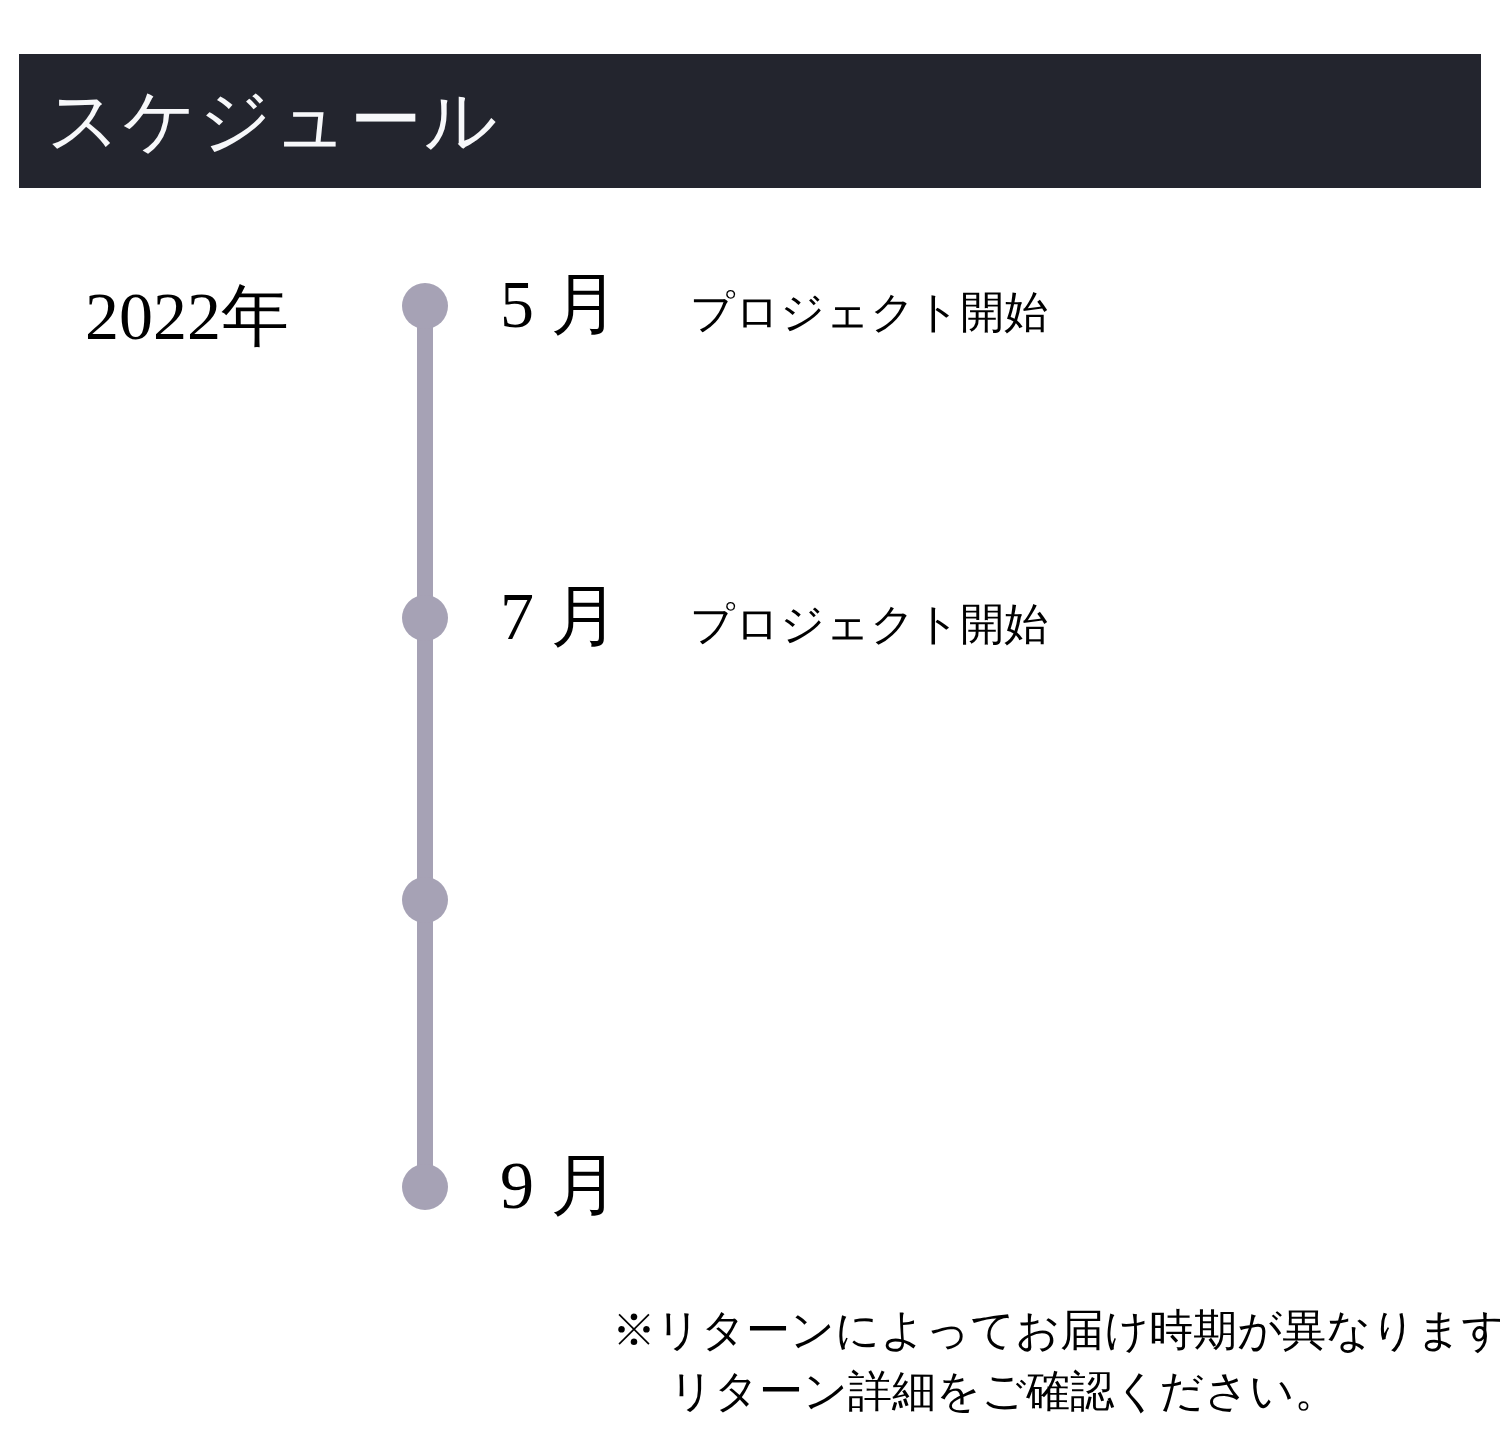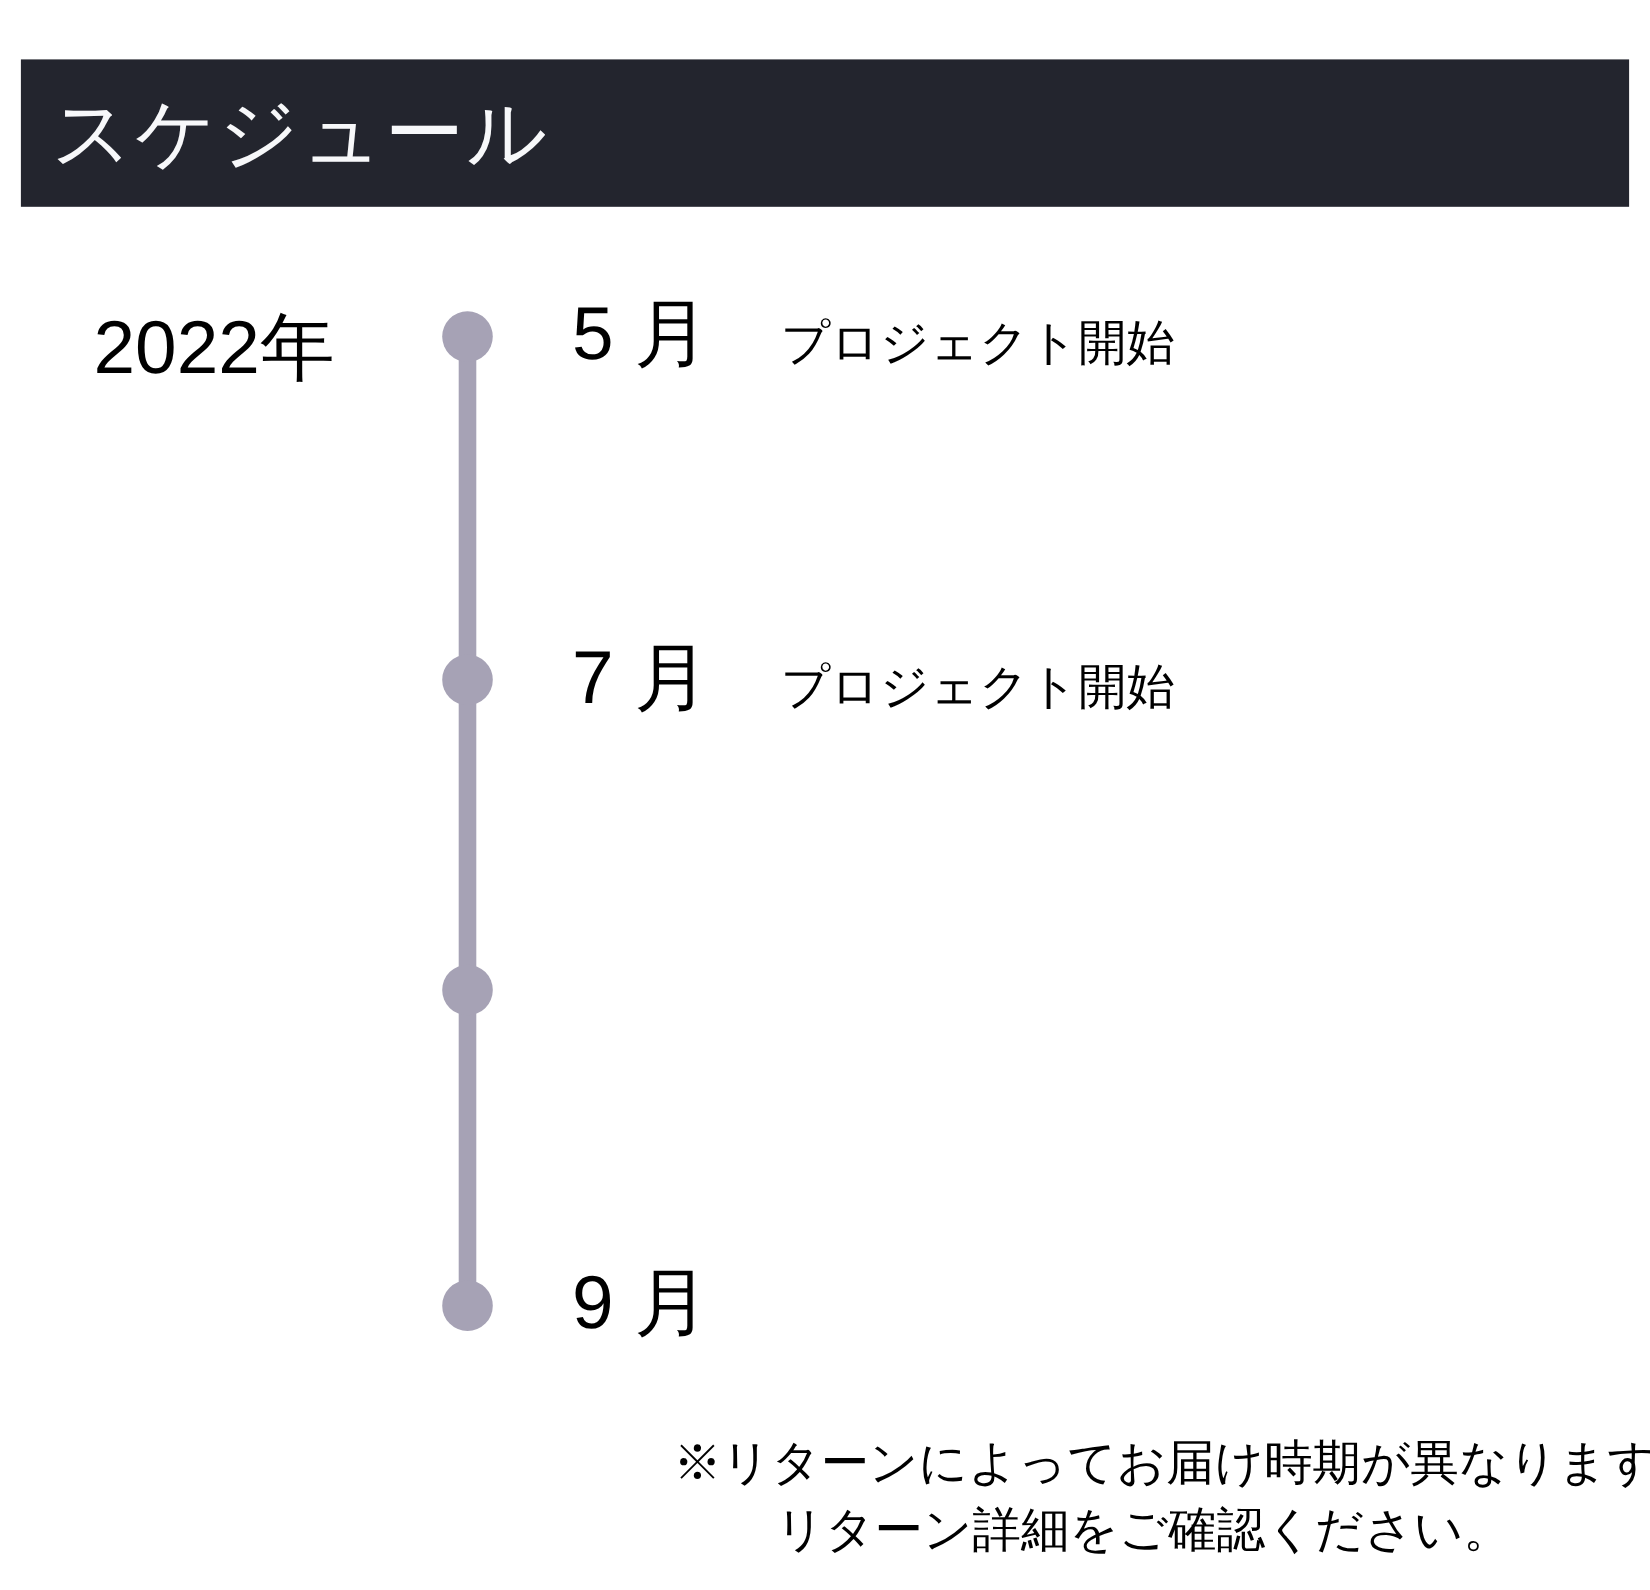--- a/index.html
+++ b/index.html
@@ -5,21 +5,21 @@
   html, body {
     margin: 0;
     padding: 0;
     background: #ffffff;
   }
   .canvas {
     position: relative;
     width: 1500px;
     height: 1445px;
     background: var(--background, #ffffff);
-    font-family: Liberation Sans, sans-serif;
+    font-family: Liberation Serif, serif;
     color: var(--body-text, #000000);
     overflow: hidden;
   }
   .header-bar {
     position: absolute;
     left: 19px;
     top: 54px;
     width: 1462px;
     height: 134px;
     background: var(--header-bg, #23252e);
@@ -62,42 +62,41 @@
   .dot-2 { top: 595px; }
   .dot-3 { top: 877px; }
   .dot-4 { top: 1164px; }
   .event-row {
     position: absolute;
     left: 500px;
     transform: translateY(-52%);
     display: flex;
     align-items: baseline;
     white-space: nowrap;
-    margin-left: 20px;
   }
   .row-1 { top: 306px; }
   .row-2 { top: 618px; }
   .row-3 { top: 900px; }
   .row-4 { top: 1187px; align-items: flex-end; }
   .ev-month {
     display: inline-block;
     width: 190px;
     font-size: 68px;
   }
   .ev-label {
     font-size: 44px;
   }
   .footnote-line {
     position: absolute;
     transform: translateY(-50%);
     font-size: 44px;
     white-space: nowrap;
   }
   .fn-1 { left: 612px; top: 1330px; }
-  .fn-2 { left: 669px; top: 1391px; margin-left: 36px; }
+  .fn-2 { left: 669px; top: 1391px; }
 </style>
 </head>
 <body>
 
 <div class="canvas">
 
   <div class="header-bar">
     <span class="header-title">スケジュール</span>
   </div>
 

